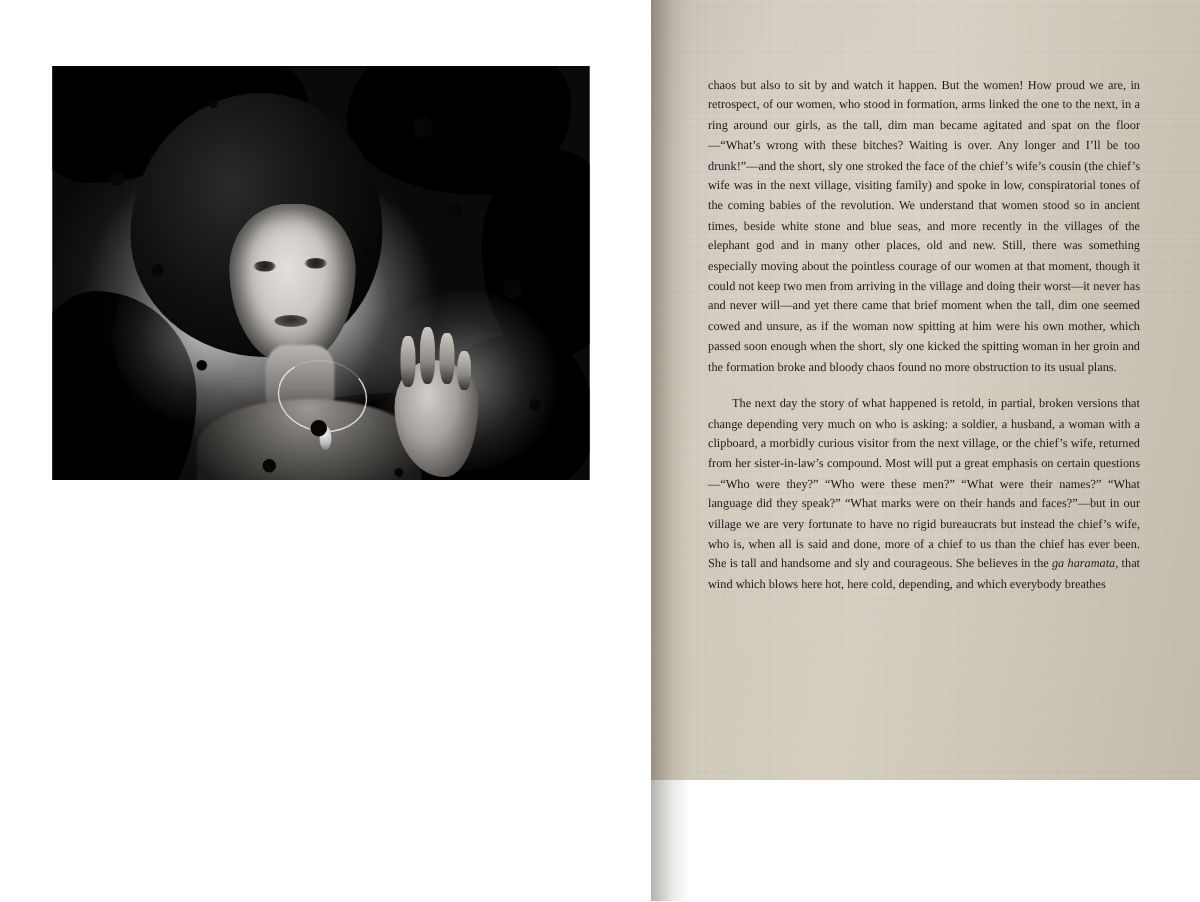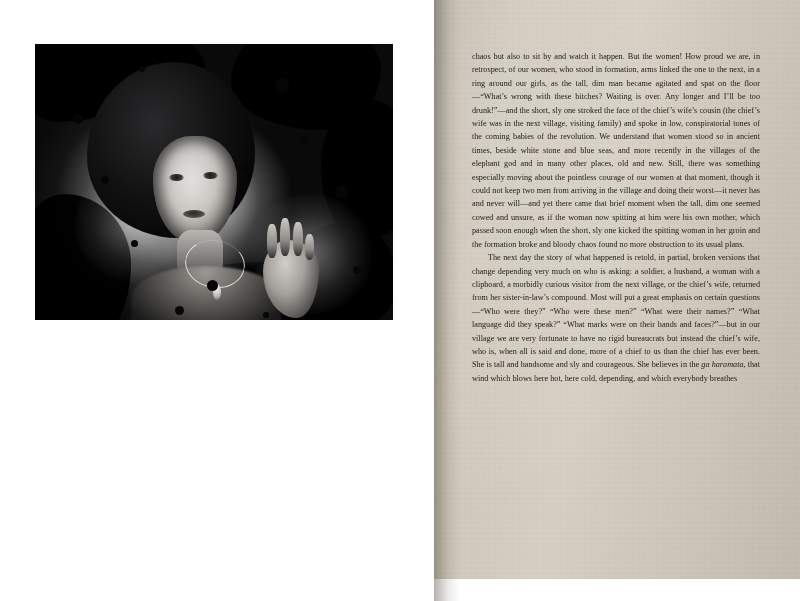--- a/index.html
+++ b/index.html
@@ -152,21 +152,21 @@
     background: linear-gradient(180deg, #cbc8c3 0%, #8d8a86 60%, #353434 100%);
     border-radius: 40%;
   }
 
   
   .right-page {
     position: absolute;
     left: 434px;
     top: 0;
     width: 366px;
-    height: 579px;
+    height: 520px;
     background:
       radial-gradient(ellipse at 10% 20%, rgba(255,255,255,.18) 0%, rgba(255,255,255,0) 60%),
       linear-gradient(100deg, #bdb6a8 0%, #cfc8ba 18%, #d6cfc2 45%, #cdc5b7 75%, #c2bbad 100%);
   }
   .paper-texture {
     position: absolute;
     inset: 0;
     background-image:
       repeating-linear-gradient(0deg, rgba(0,0,0,.016) 0px, rgba(0,0,0,0) 2px, rgba(255,255,255,.014) 3px, rgba(0,0,0,0) 5px),
       repeating-linear-gradient(90deg, rgba(0,0,0,.012) 0px, rgba(0,0,0,0) 3px, rgba(255,255,255,.012) 4px, rgba(0,0,0,0) 6px);
@@ -191,21 +191,21 @@
     font-size: 8.2px;
     line-height: 13.4px;
     text-align: justify;
     text-justify: inter-word;
     hyphens: manual;
   }
   .textblock p {
     margin: 0;
   }
   .textblock p + p {
-    margin-top: 0;
+    margin-top: 11px;
   }
   .indent {
     text-indent: 16px;
   }
   em, .italic {
     font-style: italic;
   }
 </style>
 </head>
 <body>

